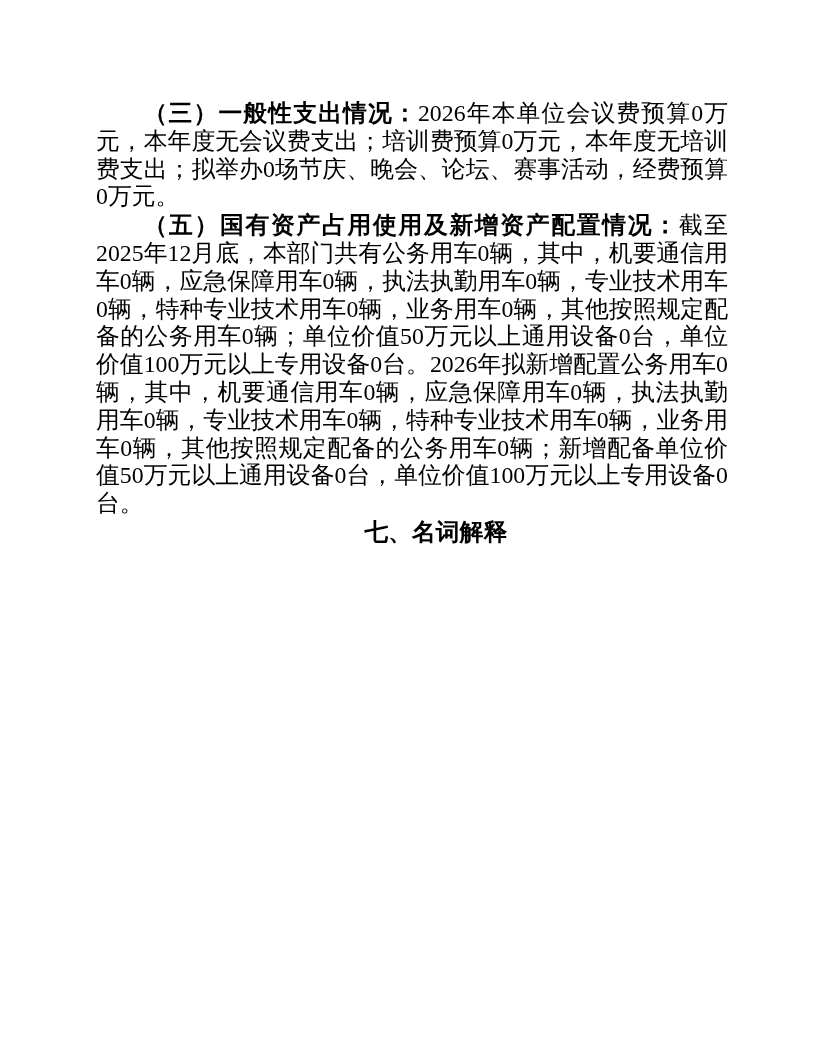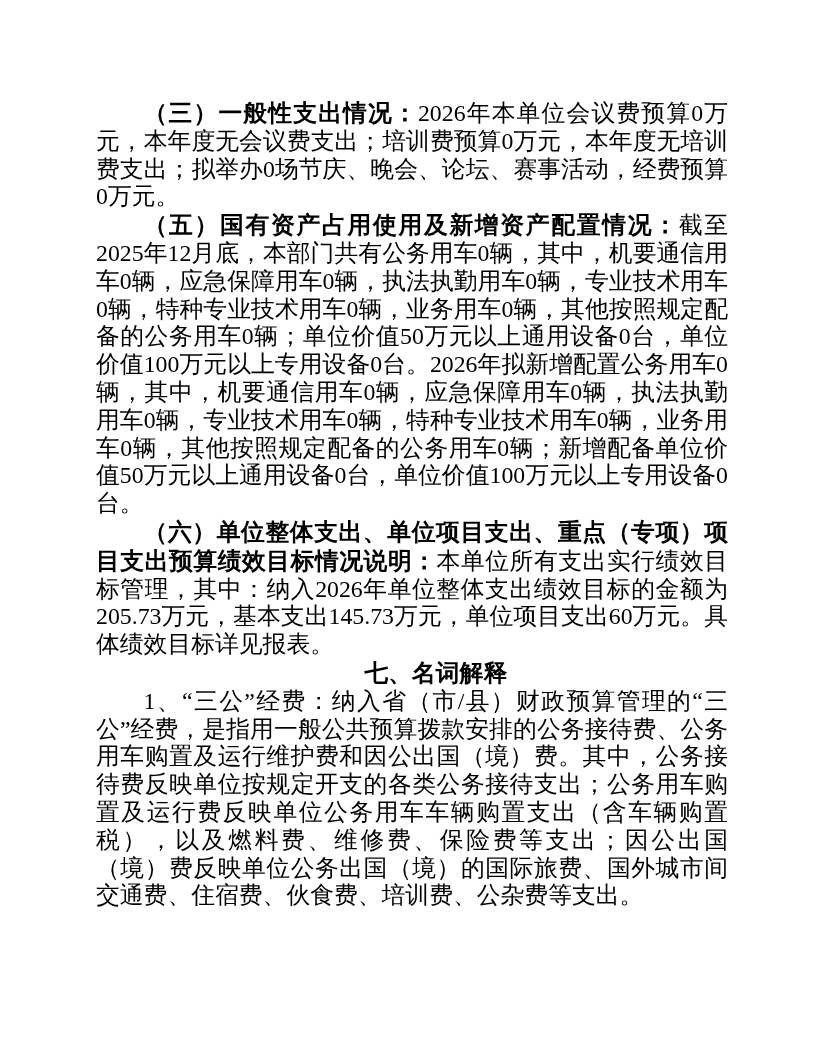--- a/index.html
+++ b/index.html
@@ -39,17 +39,15 @@
     font-family: "Liberation Sans", "DejaVu Sans", sans-serif;
   }
 </style>
 </head>
 <body>
 
 <div class="page" style="background: rgb(255, 255, 255); border-radius: 23px;">
   <div class="content" id="doc-content" style="color: rgb(0, 0, 0);">
       <p class="para"><span class="seg bold">（三）一般性支出情况：</span><span class="seg">2026年本单位会议费预算0万元，本年度无会议费支出；培训费预算0万元，本年度无培训费支出；拟举办0场节庆、晚会、论坛、赛事活动，经费预算0万元。</span></p>
       <p class="para"><span class="seg bold">（五）国有资产占用使用及新增资产配置情况：</span><span class="seg">截至2025年12月底，本部门共有公务用车0辆，其中，机要通信用车0辆，应急保障用车0辆，执法执勤用车0辆，专业技术用车0辆，特种专业技术用车0辆，业务用车0辆，其他按照规定配备的公务用车0辆；单位价值50万元以上通用设备0台，单位价值100万元以上专用设备0台。2026年拟新增配置公务用车0辆，其中，机要通信用车0辆，应急保障用车0辆，执法执勤用车0辆，专业技术用车0辆，特种专业技术用车0辆，业务用车0辆，其他按照规定配备的公务用车0辆；新增配备单位价值50万元以上通用设备0台，单位价值100万元以上专用设备0台。</span></p>
-      <p class="para"><span class="seg bold">（六）单位整体支出、单位项目支出、重点（专项）项目支出预算绩效目标情况说明：</span><span class="seg">本单位所有支出实行绩效目标管理，其中：纳入2026年单位整体支出绩效目标的金额为205.73万元，基本支出145.73万元，单位项目支出60万元。具体绩效目标详见报表。</span></p>
       <p class="para heading"><span class="seg bold">七、名词解释</span></p>
-      <p class="para"><span class="seg">1、“三公”经费：纳入省（市/县）财政预算管理的“三公”经费，是指用一般公共预算拨款安排的公务接待费、公务用车购置及运行维护费和因公出国（境）费。其中，公务接待费反映单位按规定开支的各类公务接待支出；公务用车购置及运行费反映单位公务用车车辆购置支出（含车辆购置税），以及燃料费、维修费、保险费等支出；因公出国（境）费反映单位公务出国（境）的国际旅费、国外城市间交通费、住宿费、伙食费、培训费、公杂费等支出。</span></p>
     </div>
 </div>
 
 </body></html>

